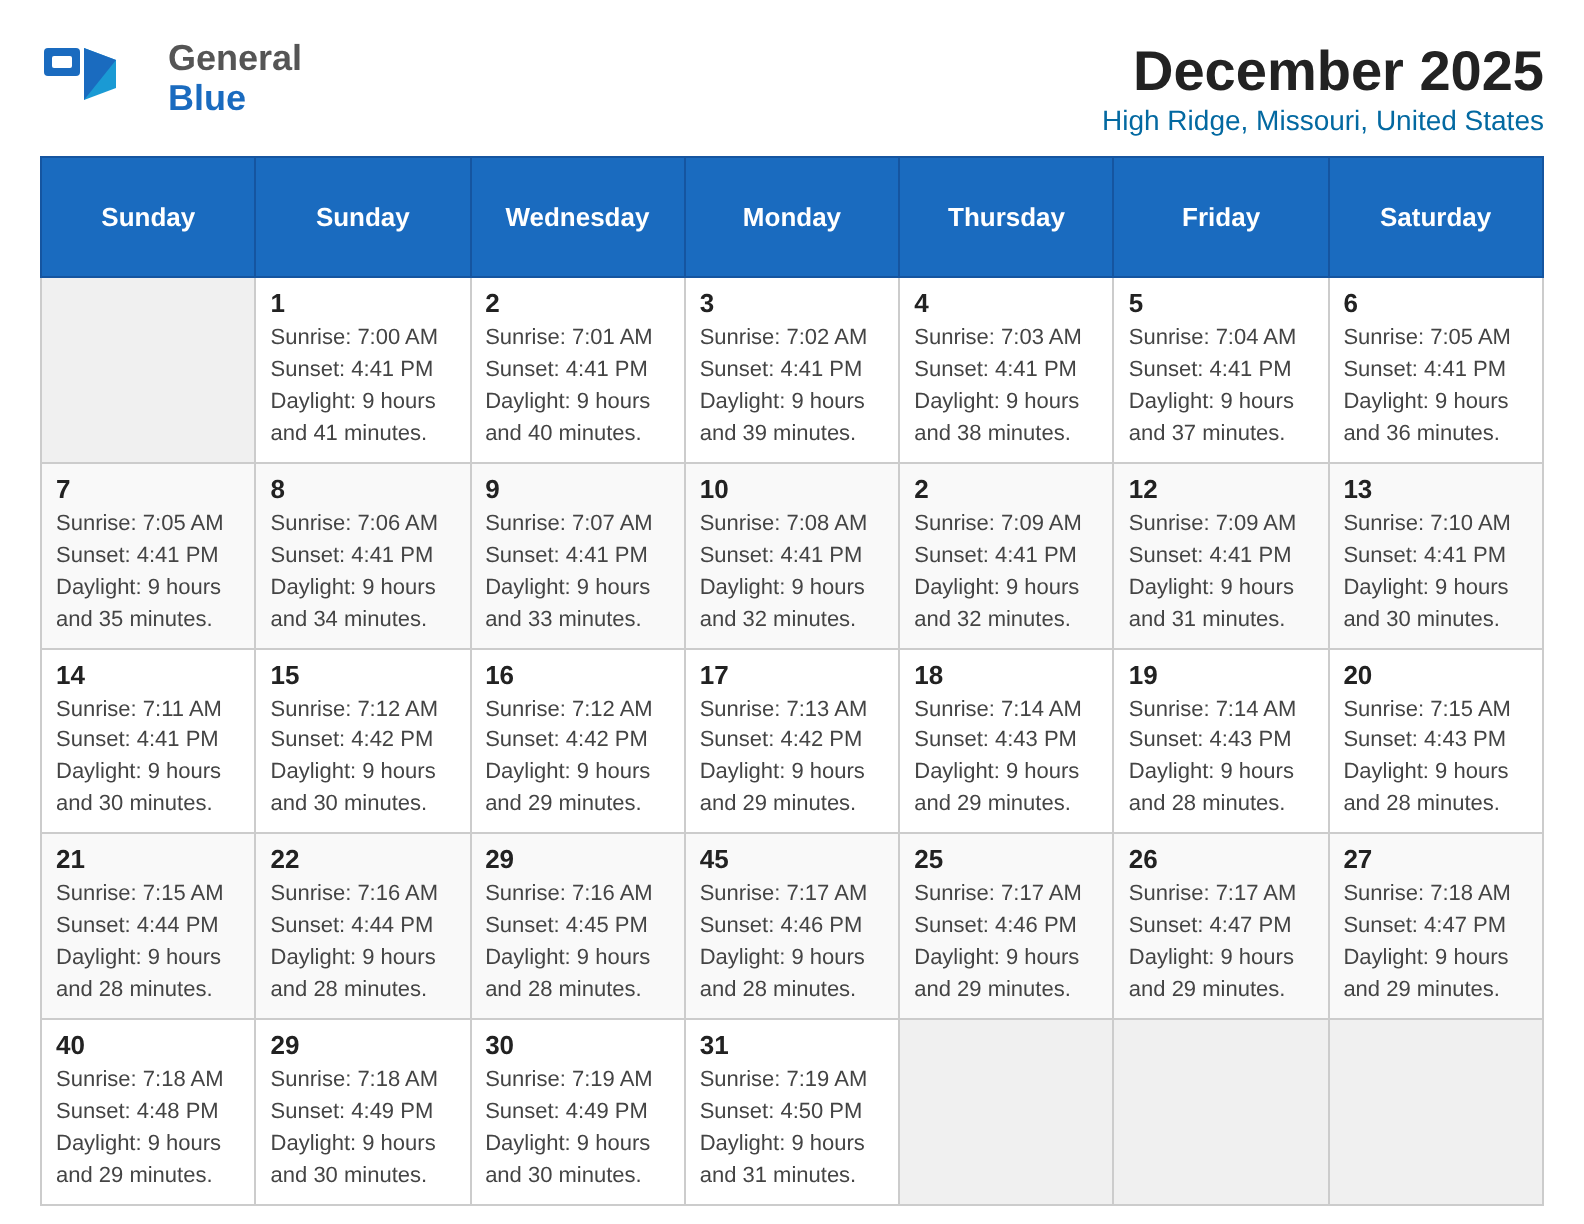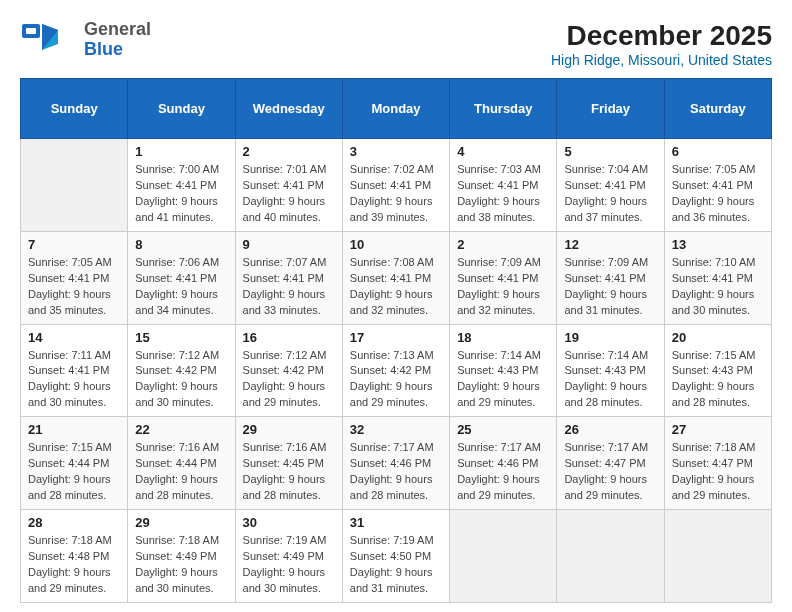--- a/index.html
+++ b/index.html
@@ -209,39 +209,39 @@
         </td>
         <td>
           <span class="day-number">22</span>
           <div class="day-info">Sunrise: 7:16 AM<br>Sunset: 4:44 PM<br>Daylight: 9 hours and 28 minutes.</div>
         </td>
         <td>
           <span class="day-number">29</span>
           <div class="day-info">Sunrise: 7:16 AM<br>Sunset: 4:45 PM<br>Daylight: 9 hours and 28 minutes.</div>
         </td>
         <td>
-          <span class="day-number">32</span>
+          <span class="day-number">45</span>
           <div class="day-info">Sunrise: 7:17 AM<br>Sunset: 4:46 PM<br>Daylight: 9 hours and 28 minutes.</div>
         </td>
         <td>
           <span class="day-number">25</span>
           <div class="day-info">Sunrise: 7:17 AM<br>Sunset: 4:46 PM<br>Daylight: 9 hours and 29 minutes.</div>
         </td>
         <td>
           <span class="day-number">26</span>
           <div class="day-info">Sunrise: 7:17 AM<br>Sunset: 4:47 PM<br>Daylight: 9 hours and 29 minutes.</div>
         </td>
         <td>
           <span class="day-number">27</span>
           <div class="day-info">Sunrise: 7:18 AM<br>Sunset: 4:47 PM<br>Daylight: 9 hours and 29 minutes.</div>
         </td>
       </tr>
       <tr>
         <td>
-          <span class="day-number">28</span>
+          <span class="day-number">40</span>
           <div class="day-info">Sunrise: 7:18 AM<br>Sunset: 4:48 PM<br>Daylight: 9 hours and 29 minutes.</div>
         </td>
         <td>
           <span class="day-number">29</span>
           <div class="day-info">Sunrise: 7:18 AM<br>Sunset: 4:49 PM<br>Daylight: 9 hours and 30 minutes.</div>
         </td>
         <td>
           <span class="day-number">30</span>
           <div class="day-info">Sunrise: 7:19 AM<br>Sunset: 4:49 PM<br>Daylight: 9 hours and 30 minutes.</div>
         </td>

